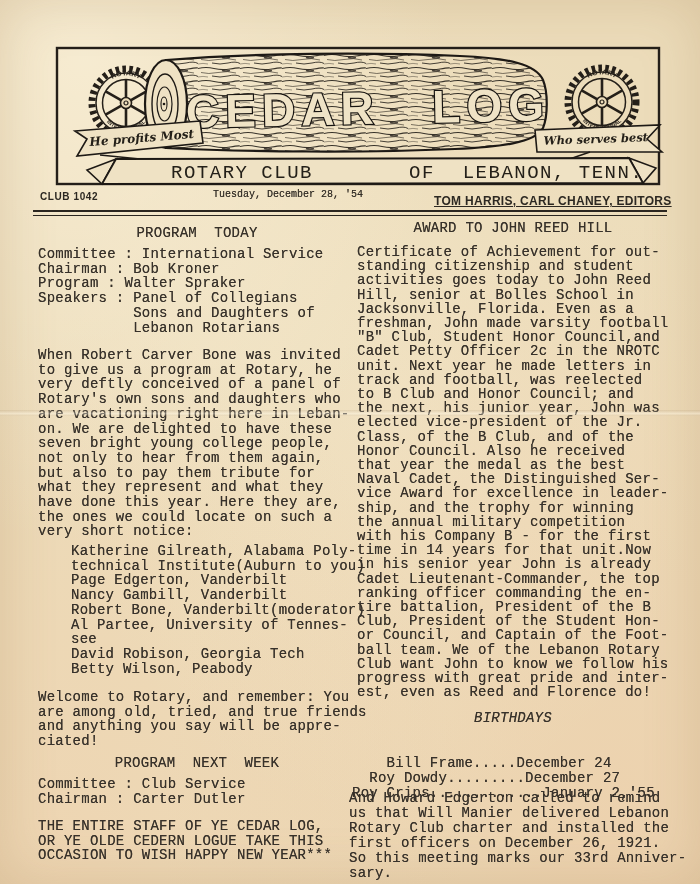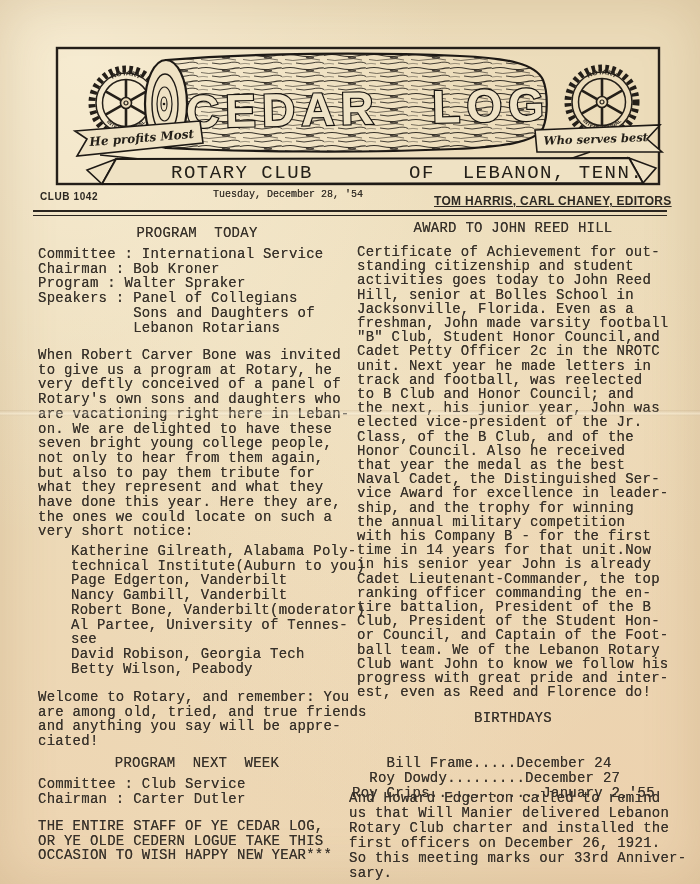--- a/index.html
+++ b/index.html
@@ -217,21 +217,21 @@
 Cadet Lieutenant-Commander, the top
 ranking officer commanding the en-
 tire battalion, President of the B
 Club, President of the Student Hon-
 or Council, and Captain of the Foot-
 ball team. We of the Lebanon Rotary
 Club want John to know we follow his
 progress with great pride and inter-
 est, even as Reed and Florence do!</div>
 
-  <div class="tw lh15 centered" style="left:357px;top:711px;width:312px;">BIRTHDAYS</div>
+  <div class="tw lh15 centered" style="left:357px;top:711px;width:312px;font-style:italic;">BIRTHDAYS</div>
 
   <div class="tw lh155" style="left:352px;top:756px;">    Bill Frame.....December 24
   Roy Dowdy.........December 27
 Roy Crips.............January 2,'55</div>
 
   <div class="tw lh155" style="left:349px;top:791px;">And Howard Edgerton called to remind
 us that Will Manier delivered Lebanon
 Rotary Club charter and installed the
 first officers on December 26, 1921.
 So this meeting marks our 33rd Anniver-

